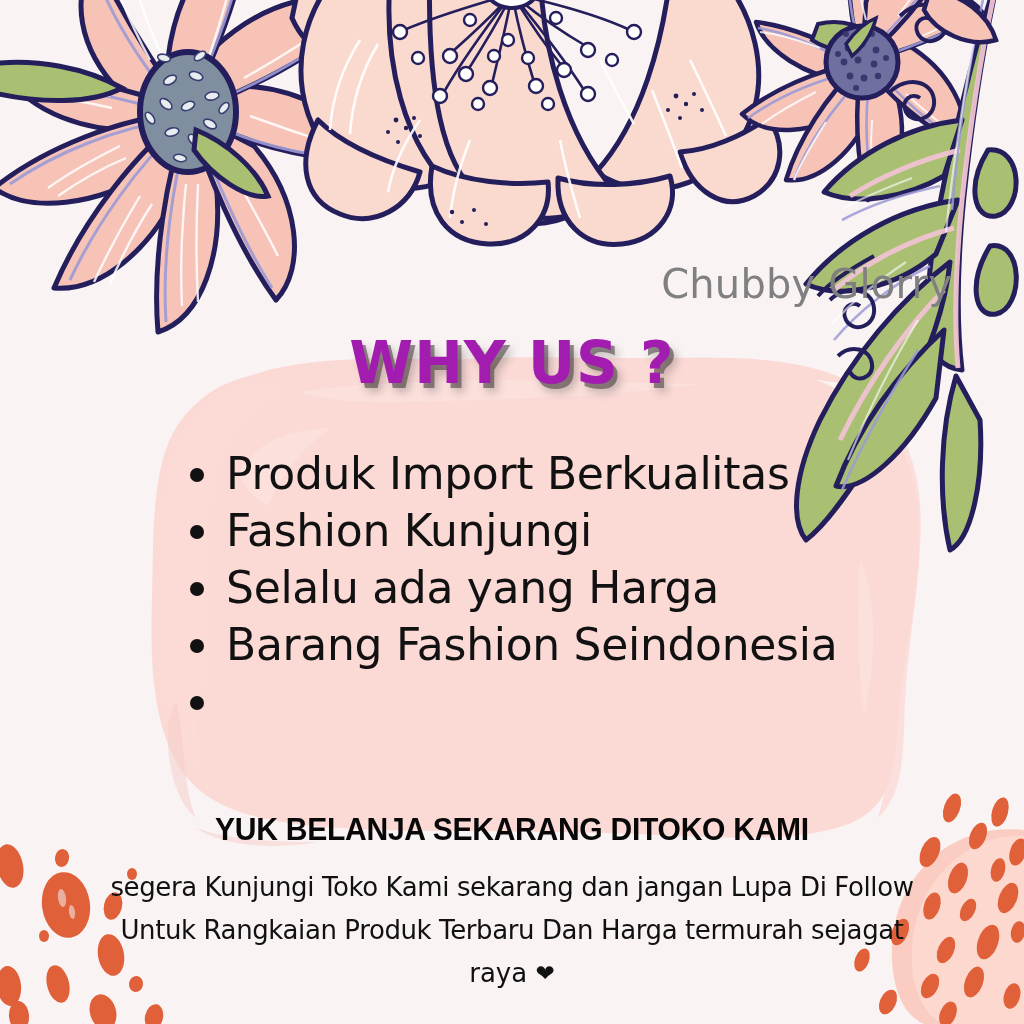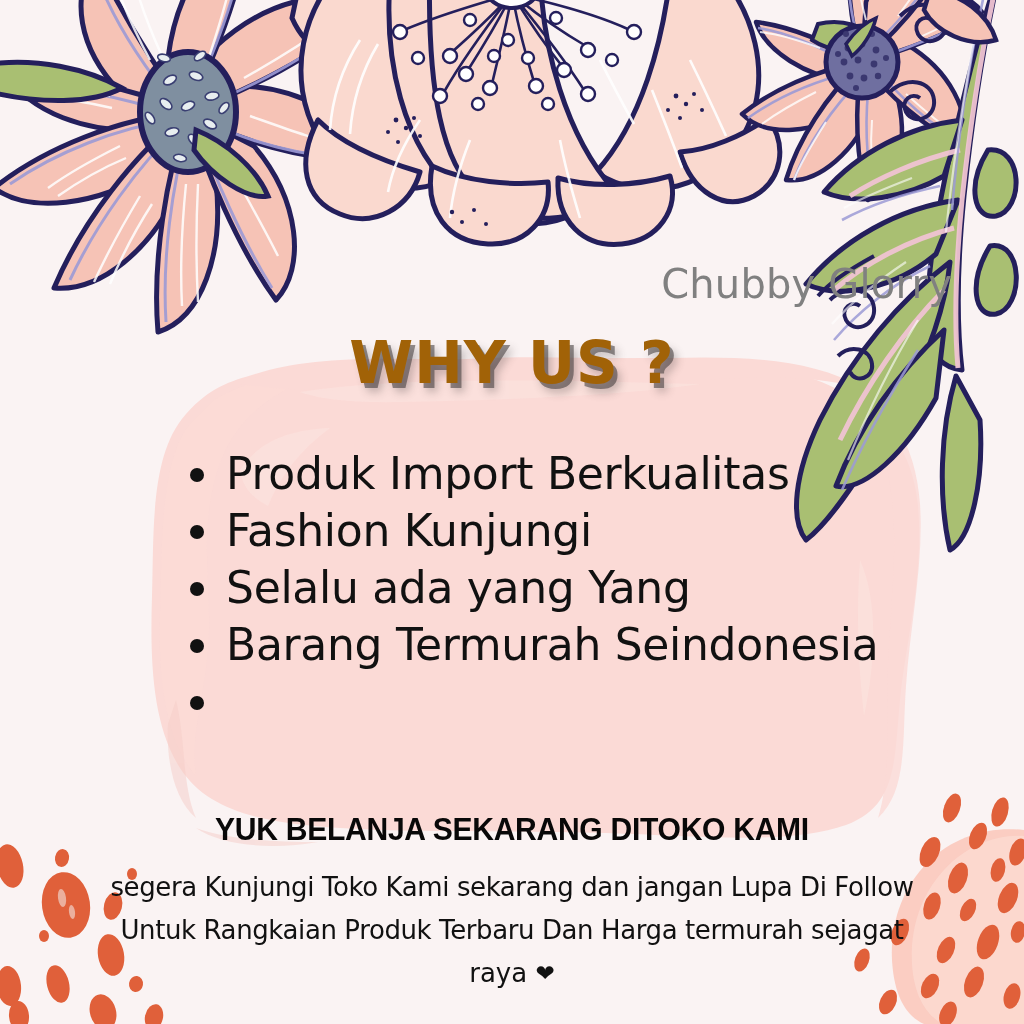--- a/index.html
+++ b/index.html
@@ -32,21 +32,21 @@
     font-size:40px;color:#808080;letter-spacing:.2px;
     font-family:"DejaVu Sans", sans-serif;font-weight:400;
     white-space:nowrap;
   }
 
   .headline{
     position:absolute;left:0;right:0;top:329px;
     text-align:center;
     font-family:"DejaVu Sans", sans-serif;
     font-weight:700;font-size:58px;letter-spacing:1px;
-    color:#a16207;
+    color:#a21caf;
     text-shadow:4px 5px 0 rgba(60,55,55,.55), 7px 9px 9px rgba(70,60,60,.30);
   }
 
   .bullets{
     position:absolute;left:184px;top:446px;width:780px;
     list-style:none;margin:0;padding:0;
   }
   .bullets li{
     position:relative;
     font-family:"DejaVu Sans", sans-serif;
@@ -444,25 +444,25 @@
       <li>
         <span class="dot"></span>
         <span>Produk Import Berkualitas</span>
       </li>
       <li>
         <span class="dot"></span>
         <span>Fashion Kunjungi</span>
       </li>
       <li>
         <span class="dot"></span>
-        <span>Selalu ada yang Yang</span>
+        <span>Selalu ada yang Harga</span>
       </li>
       <li>
         <span class="dot"></span>
-        <span>Barang Termurah Seindonesia</span>
+        <span>Barang Fashion Seindonesia</span>
       </li>
       <li>
         <span class="dot"></span>
       </li>
     </ul>
 
     <div class="cta">YUK BELANJA SEKARANG DITOKO KAMI</div>
 
     <div class="footer">
       <span class="ln">segera Kunjungi Toko Kami  sekarang dan jangan Lupa Di Follow</span>

